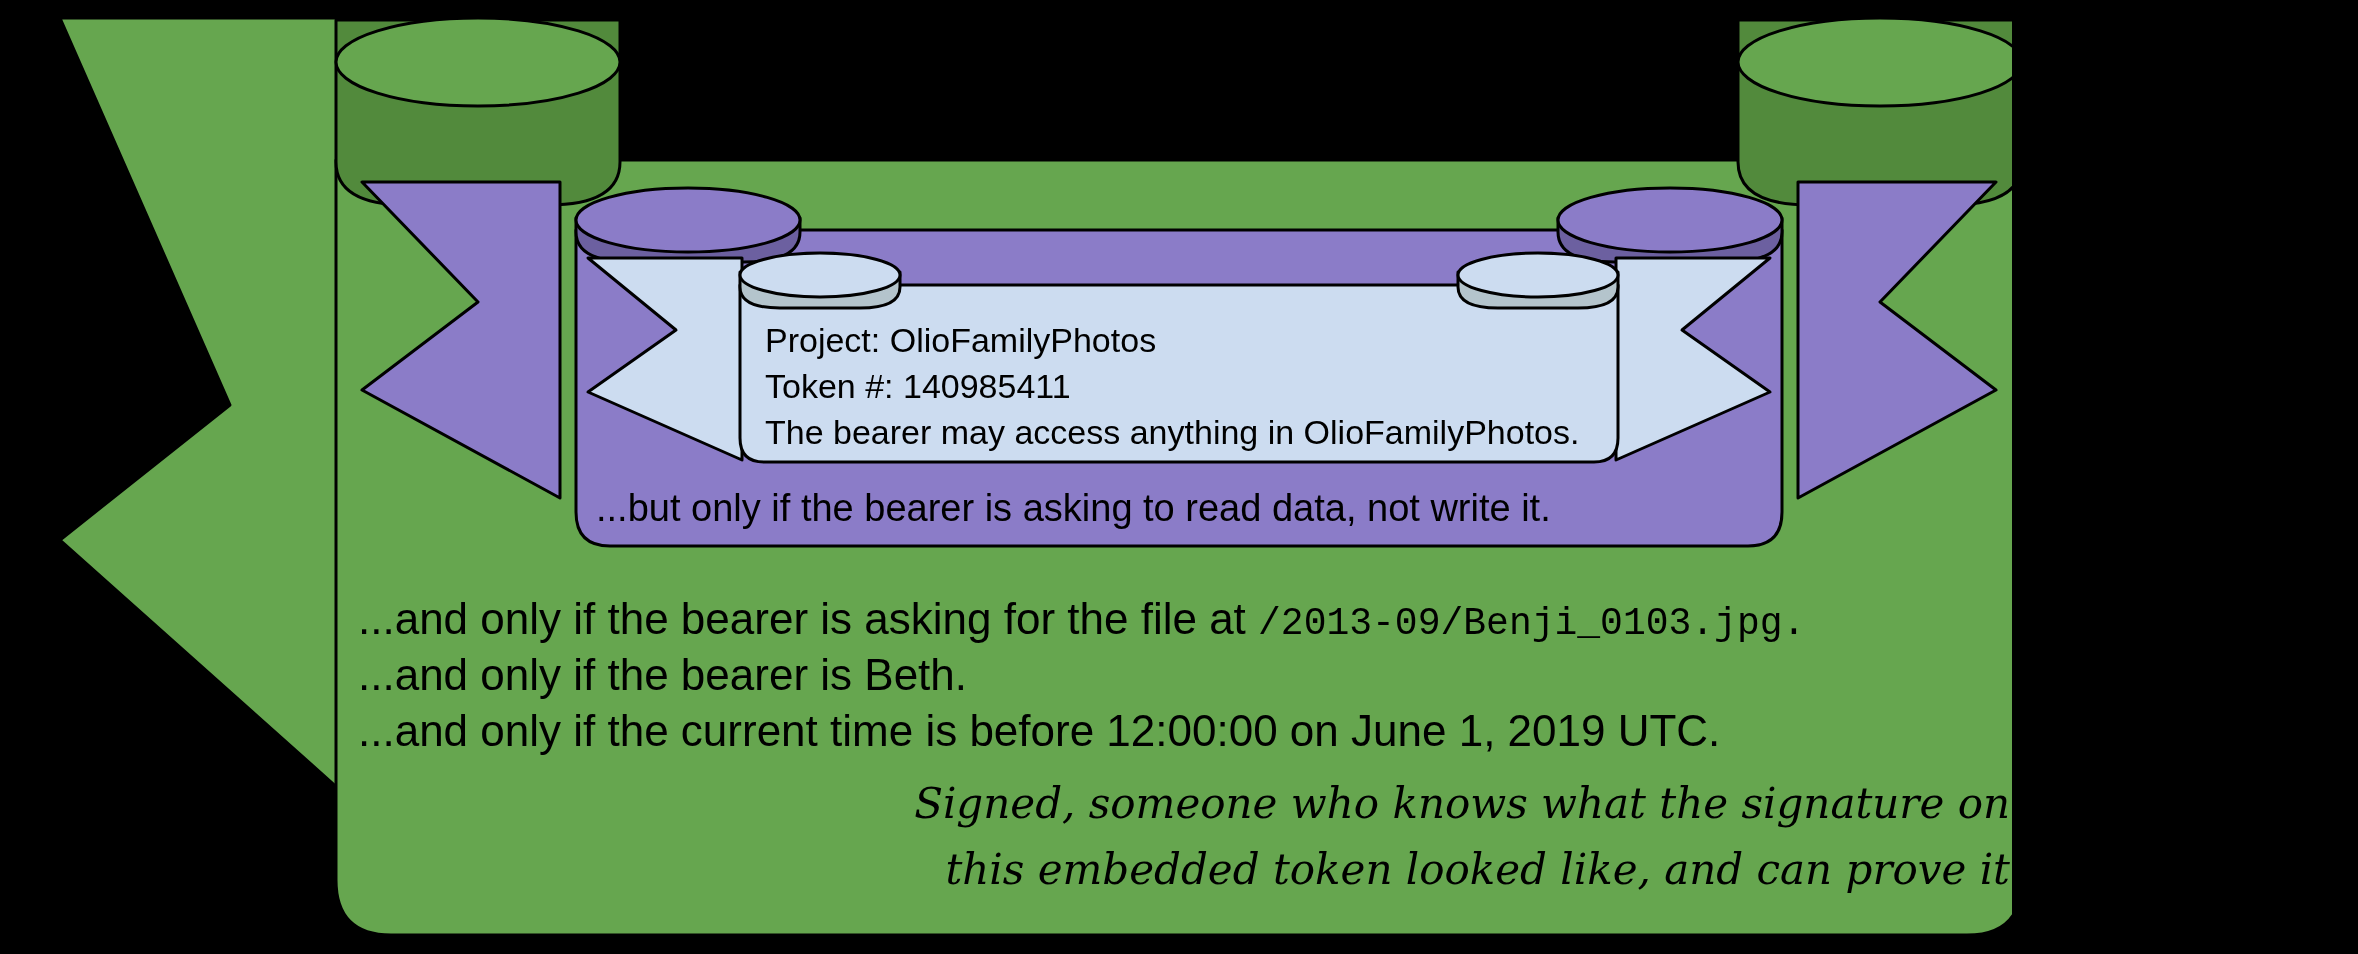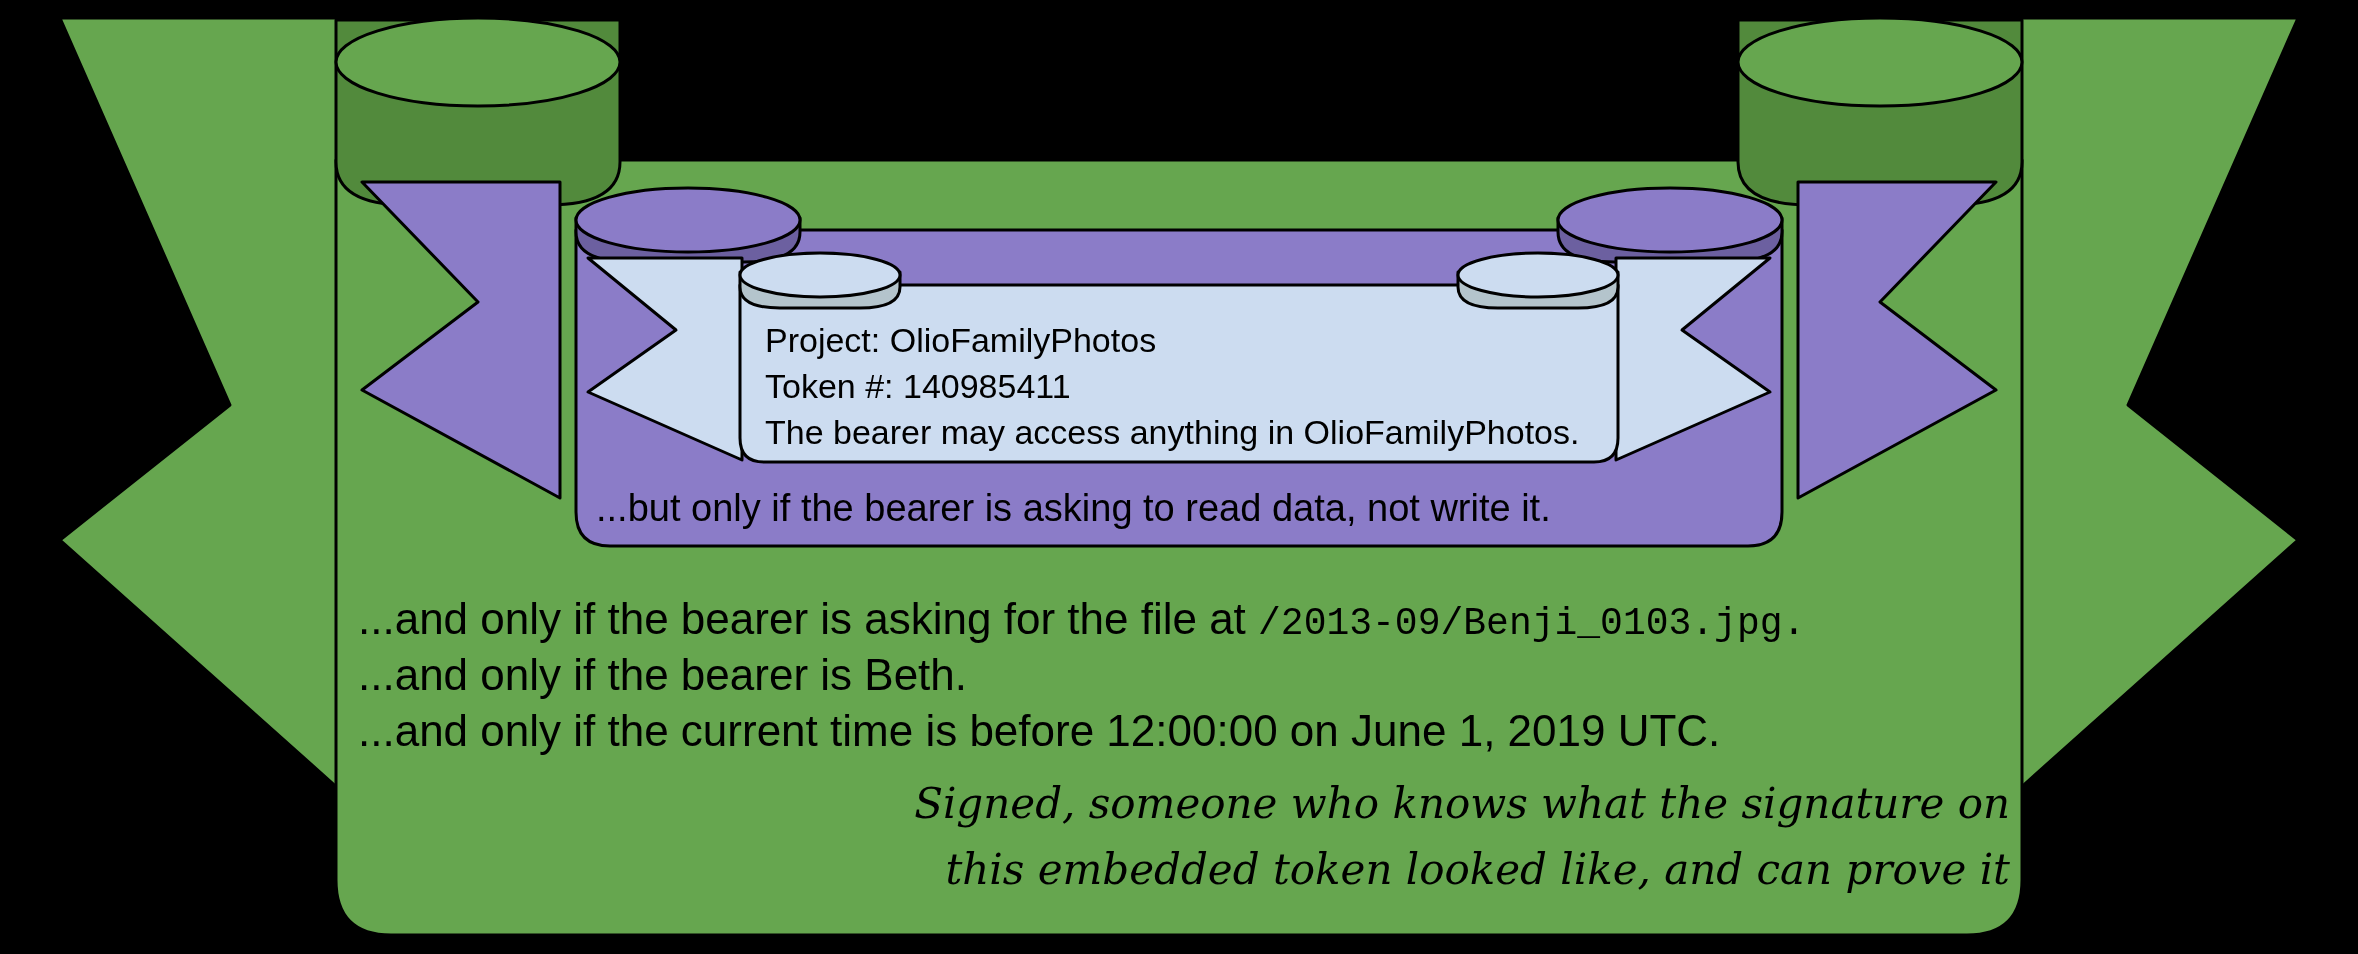--- a/index.html
+++ b/index.html
@@ -2,21 +2,21 @@
 <html><head>
 <meta charset="utf-8">
 <style>
   html, body {
     margin: 0;
     padding: 0;
     background: #000000;
   }
   #stage {
     position: relative;
-    width: 2358px;
+    width: 2012px;
     height: 954px;
     background: #000000;
     overflow: hidden;
     font-family: "Liberation Sans", sans-serif;
   }
   #scrollsvg {
     position: absolute;
     left: 0;
     top: 0;
     width: 2358px;

